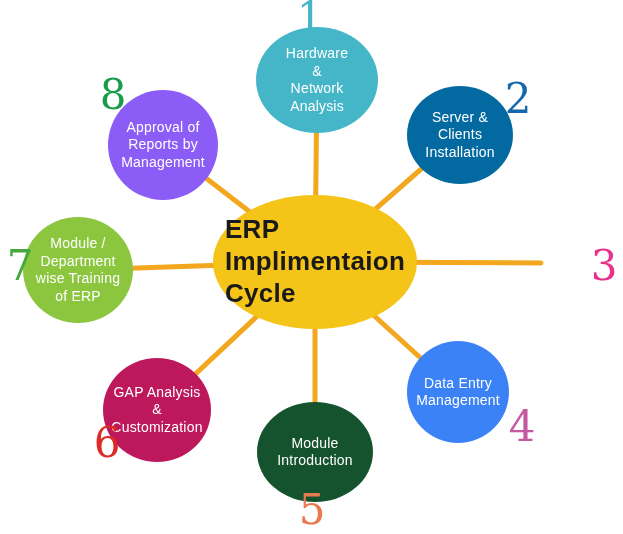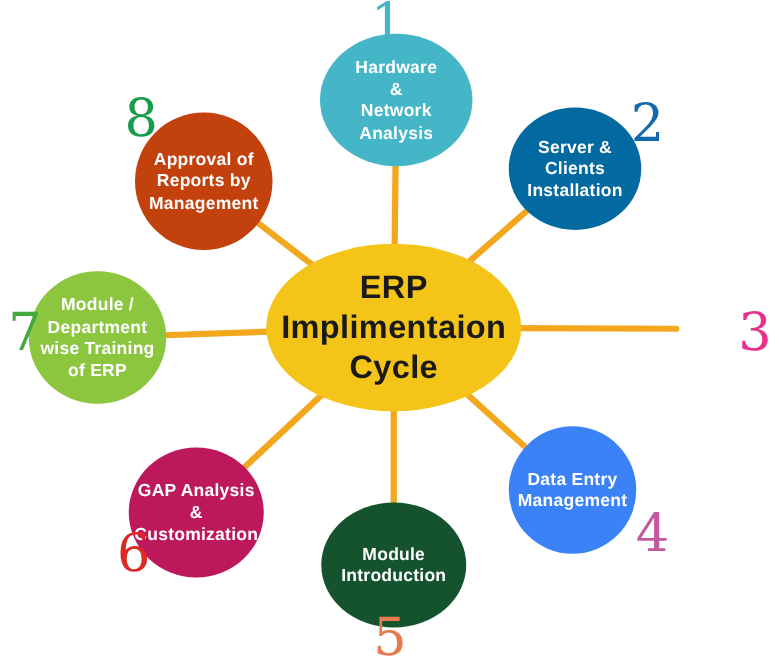--- a/index.html
+++ b/index.html
@@ -27,36 +27,36 @@
   .node {
     position: absolute;
     border-radius: 50%;
     display: flex;
     align-items: center;
     justify-content: center;
     text-align: center;
   }
   .node .label {
     color: #ffffff;
-    font-weight: bold;
+    font-weight: normal;
     font-size: 14px;
     line-height: 1.25;
     white-space: pre-line;
     letter-spacing: 0.2px;
   }
   .node.small-text .label { font-size: 14px; }
   .hub {
     position: absolute;
     left: 213px; top: 195px;
     width: 204px; height: 134px;
     border-radius: 50%;
     display: flex;
     align-items: center;
     justify-content: center;
-    text-align: center;
+    text-align: left;
   }
   .hub .label {
     color: #1a1a1a;
     font-weight: bold;
     font-size: 26px;
     line-height: 1.22;
     white-space: pre-line;
     letter-spacing: 0.3px;
   }
   .step-number {
@@ -121,21 +121,21 @@
   <div class="step-number" style="left: 107px; top: 443px; color: rgb(220, 43, 38);">6</div>
 
   <div class="node small-text" style="left: 23px; top: 217px; width: 110px; height: 106px; background-color: rgb(140, 198, 63);">
     <span class="label">Module /
 Department
 wise Training
 of ERP</span>
   </div>
   <div class="step-number" style="left: 20px; top: 266px; color: rgb(69, 168, 62);">7</div>
 
-  <div class="node" style="left: 108px; top: 90px; width: 110px; height: 110px; background-color: #c2410c;">
+  <div class="node" style="left: 108px; top: 90px; width: 110px; height: 110px; background-color: #8b5cf6;">
     <span class="label">Approval of
 Reports by
 Management</span>
   </div>
   <div class="step-number" style="left: 113px; top: 95px; color: rgb(25, 156, 75);">8</div>
 
   <div class="hub" style="background-color: rgb(244, 196, 24);">
     <span class="label" style="color: rgb(26, 26, 26);">ERP
 Implimentaion
 Cycle</span>

